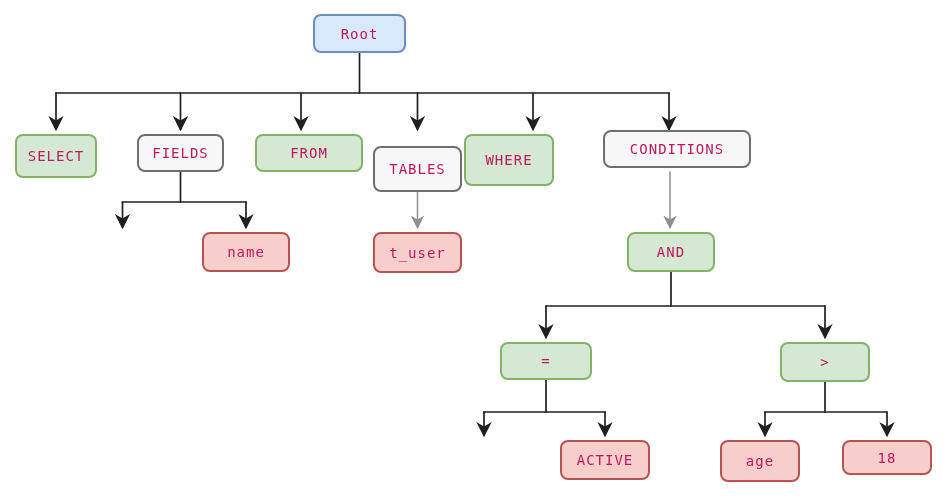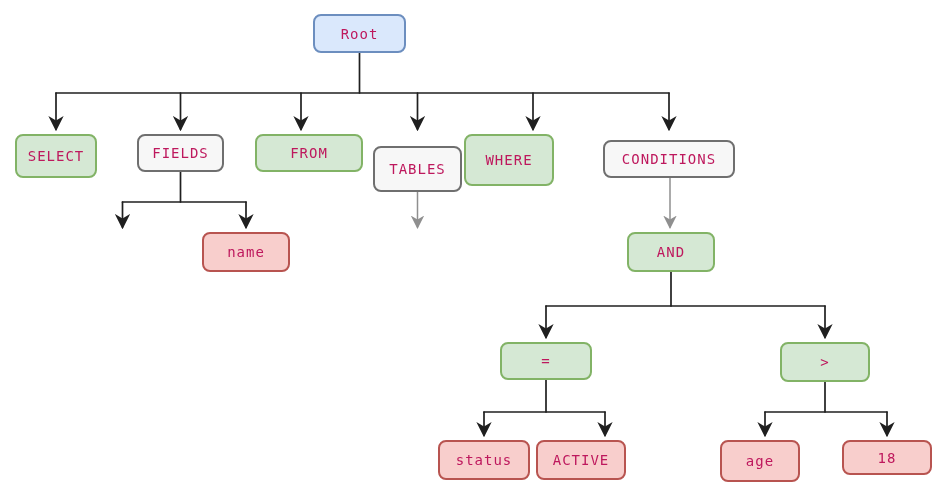--- a/index.html
+++ b/index.html
@@ -107,33 +107,33 @@
   <div class="node green" style="left:15px;  top:134px; width:82px;  height:44px">SELECT</div>
 
   <div class="node plain" style="left:137px; top:134px; width:87px;  height:38px">FIELDS</div>
 
   <div class="node green" style="left:255px; top:134px; width:108px;  height:38px">FROM</div>
 
   <div class="node plain" style="left:373px; top:146px; width:89px;  height:46px">TABLES</div>
 
   <div class="node green" style="left:464px; top:134px; width:90px;  height:52px">WHERE</div>
 
-  <div class="node plain" style="left:603px; top:140px; width:132px; height:38px">CONDITIONS</div>
+  <div class="node plain" style="left:603px; top:130px; width:148px; height:38px">CONDITIONS</div>
 
 
   <div class="node red" style="left:202px; top:232px; width:88px;  height:40px">name</div>
 
+  <div class="node red" style="left:373px; top:232px; width:89px;  height:41px">t_user</div>
 
   <div class="node green" style="left:627px; top:232px; width:88px;  height:40px">AND</div>
 
   <div class="node green" style="left:500px; top:342px; width:92px;  height:38px">=</div>
 
   <div class="node green" style="left:780px; top:342px; width:90px;  height:40px">&gt;</div>
 
-  <div class="node red" style="left:438px; top:440px; width:92px;  height:40px">status</div>
 
-  <div class="node red" style="left:536px; top:440px; width:90px;  height:40px">ACTIVE</div>
+  <div class="node red" style="left:560px; top:440px; width:90px;  height:40px">ACTIVE</div>
 
   <div class="node red" style="left:720px; top:440px; width:80px;  height:42px">age</div>
 
   <div class="node red" style="left:842px; top:440px; width:90px;  height:35px">18</div>
 
 </div>
 
 </body></html>

